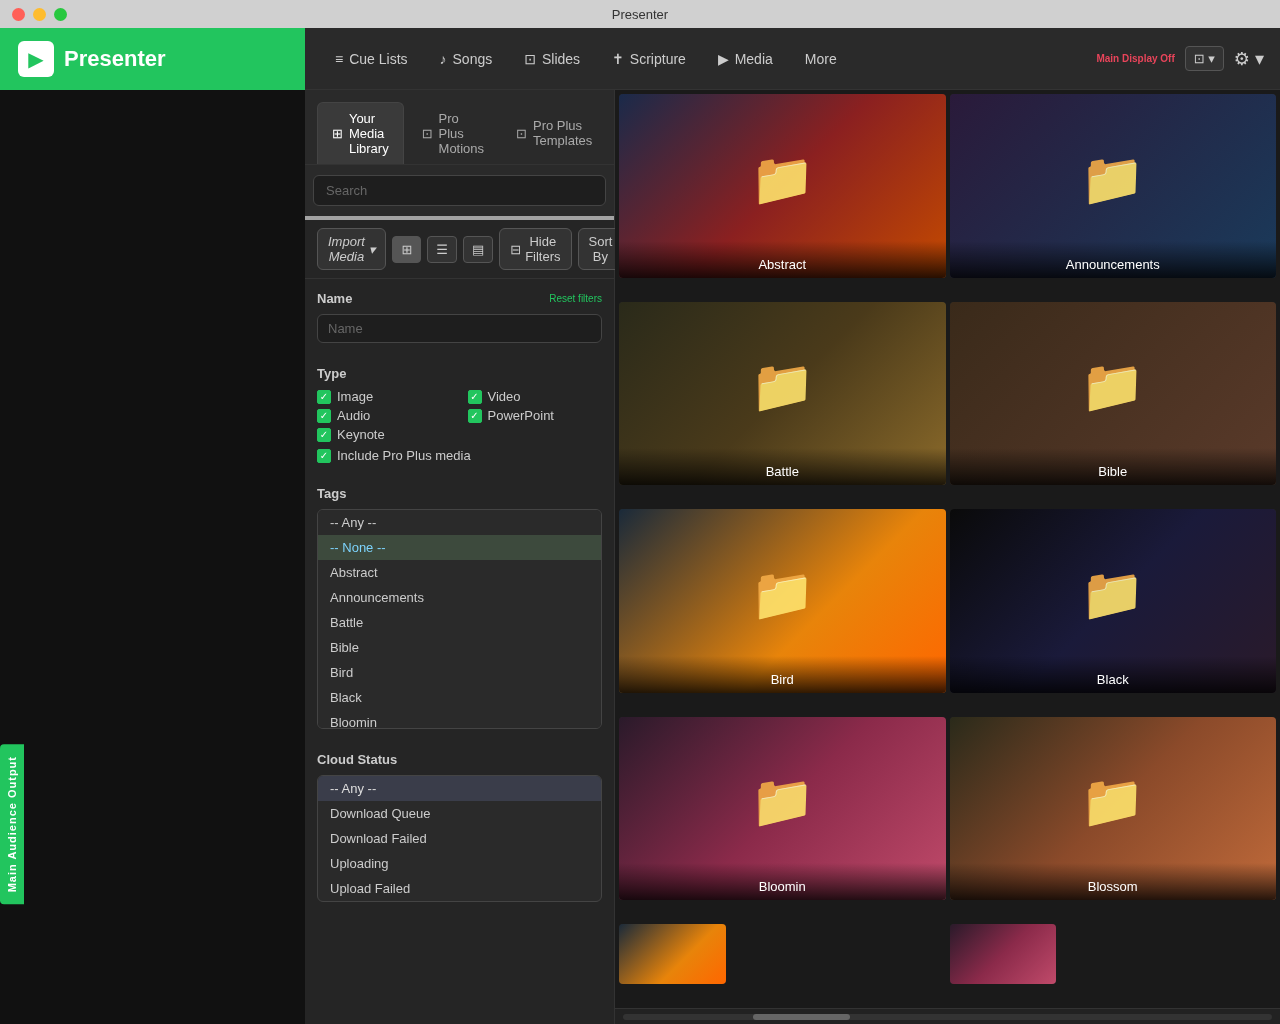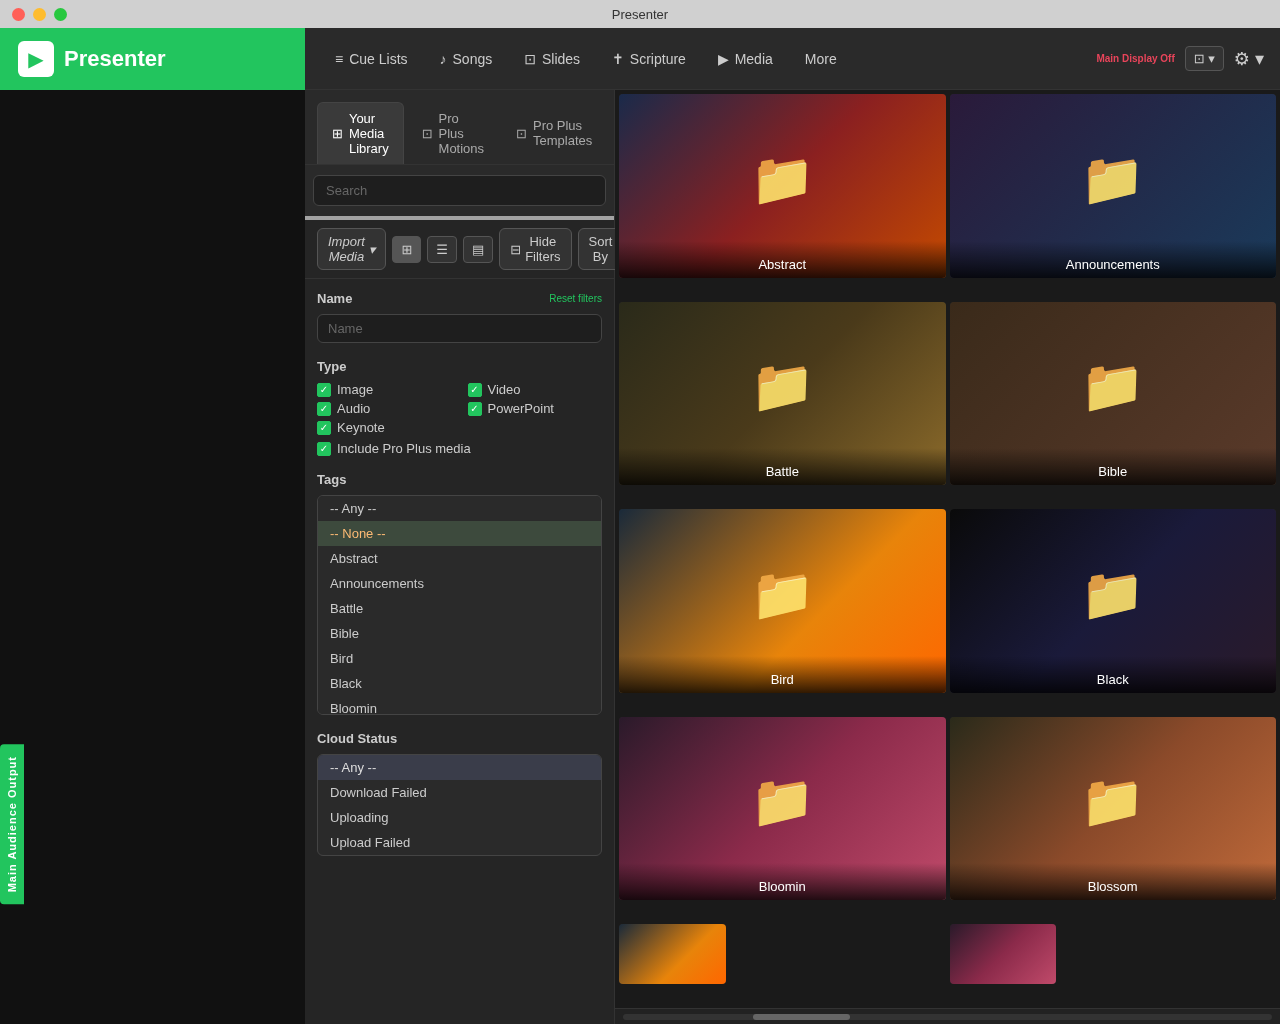--- a/index.html
+++ b/index.html
@@ -230,21 +230,21 @@
     
     .filter-panel {
       flex: 1;
       overflow-y: auto;
       padding: 12px;
     }
     .filter-panel::-webkit-scrollbar { width: 6px; }
     .filter-panel::-webkit-scrollbar-track { background: #222; }
     .filter-panel::-webkit-scrollbar-thumb { background: #555; border-radius: 3px; }
 
-    .filter-section { margin-bottom: 16px; }
+    .filter-section { margin-bottom: 23px; }
     .filter-label {
       font-size: 13px;
       font-weight: 600;
       color: #ccc;
       margin-bottom: 8px;
       display: flex;
       align-items: center;
       justify-content: space-between;
     }
     .reset-link { color: #22c55e; font-size: 10px; font-weight: 400; cursor: pointer; }
@@ -306,21 +306,21 @@
     }
     .tags-list::-webkit-scrollbar { width: 5px; }
     .tags-list::-webkit-scrollbar-track { background: #222; }
     .tags-list::-webkit-scrollbar-thumb { background: #555; border-radius: 3px; }
     .tag-item {
       padding: 5px 12px;
       font-size: 13px;
       color: #ccc;
       cursor: pointer;
     }
-    .tag-item.selected { background: #3d4a3d; color: #fdba74; }
+    .tag-item.selected { background: #3d4a3d; color: #7dd3fc; }
 
     
     .cloud-list {
       background: #2a2a2a;
       border: 1px solid #444;
       border-radius: 6px;
       overflow: hidden;
     }
     .cloud-item {
       padding: 5px 12px;
@@ -592,20 +592,21 @@
 
             </div>
           </div>
 
           <div class="filter-section">
             <div class="filter-label">
               <span>Cloud Status</span>
             </div>
             <div class="cloud-list">
               <div class="cloud-item selected">-- Any --</div>
+              <div class="cloud-item">Download Queue</div>
               <div class="cloud-item">Download Failed</div>
               <div class="cloud-item">Uploading</div>
               <div class="cloud-item">Upload Failed</div>
             </div>
           </div>
         </div>
       </div>
 
       <div class="media-grid-area">
         <div class="media-grid">

